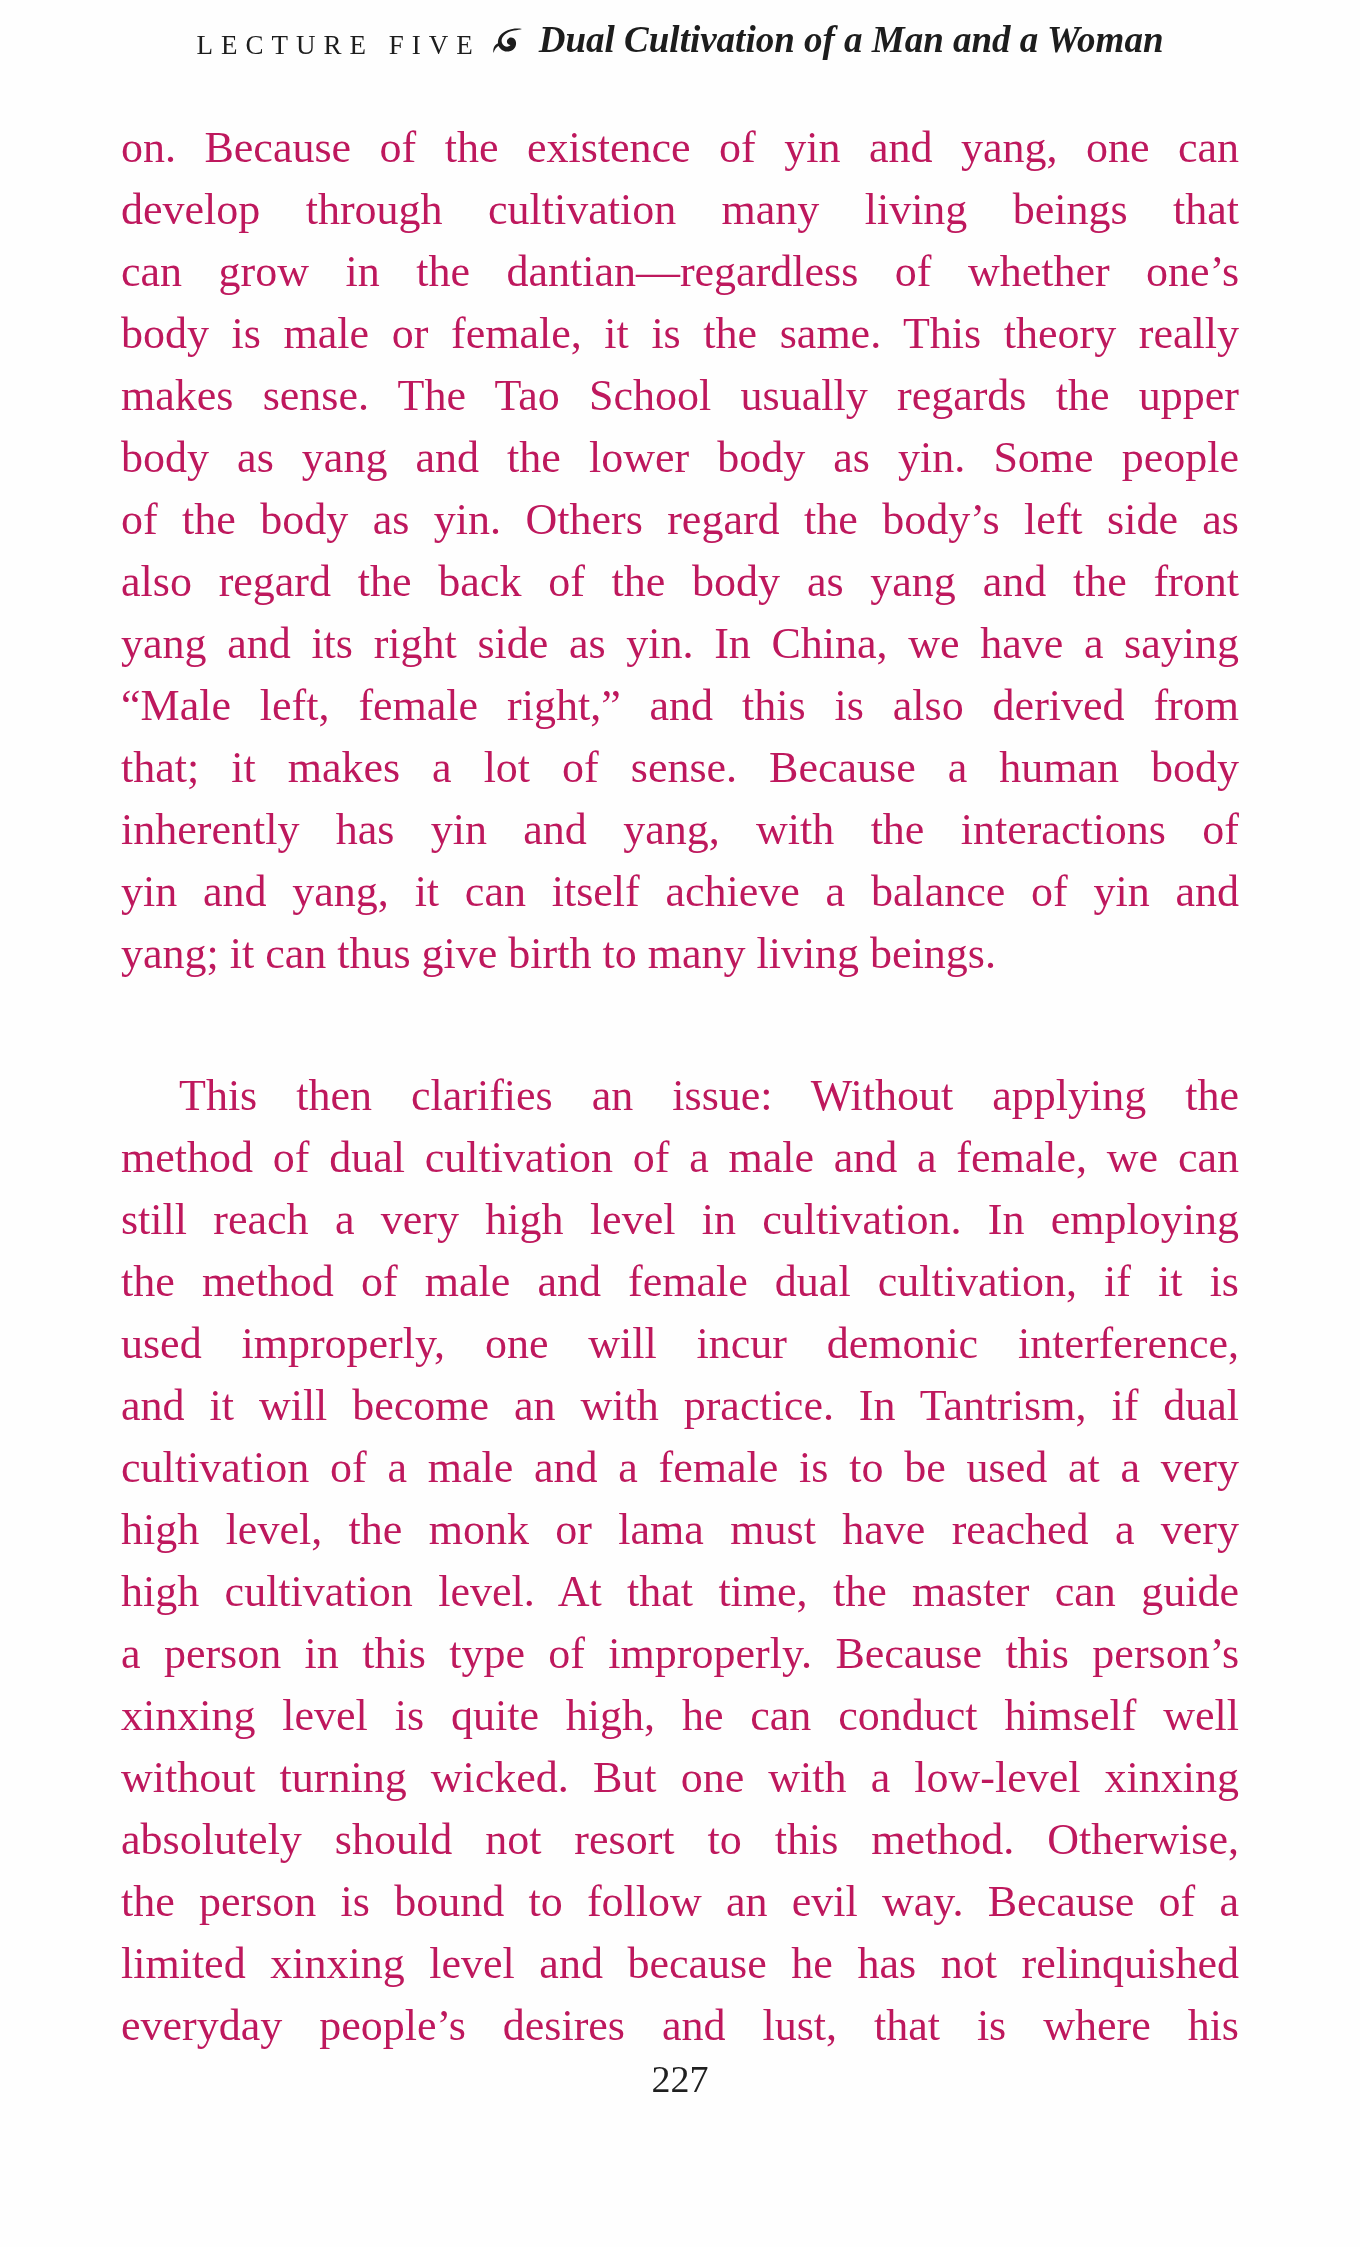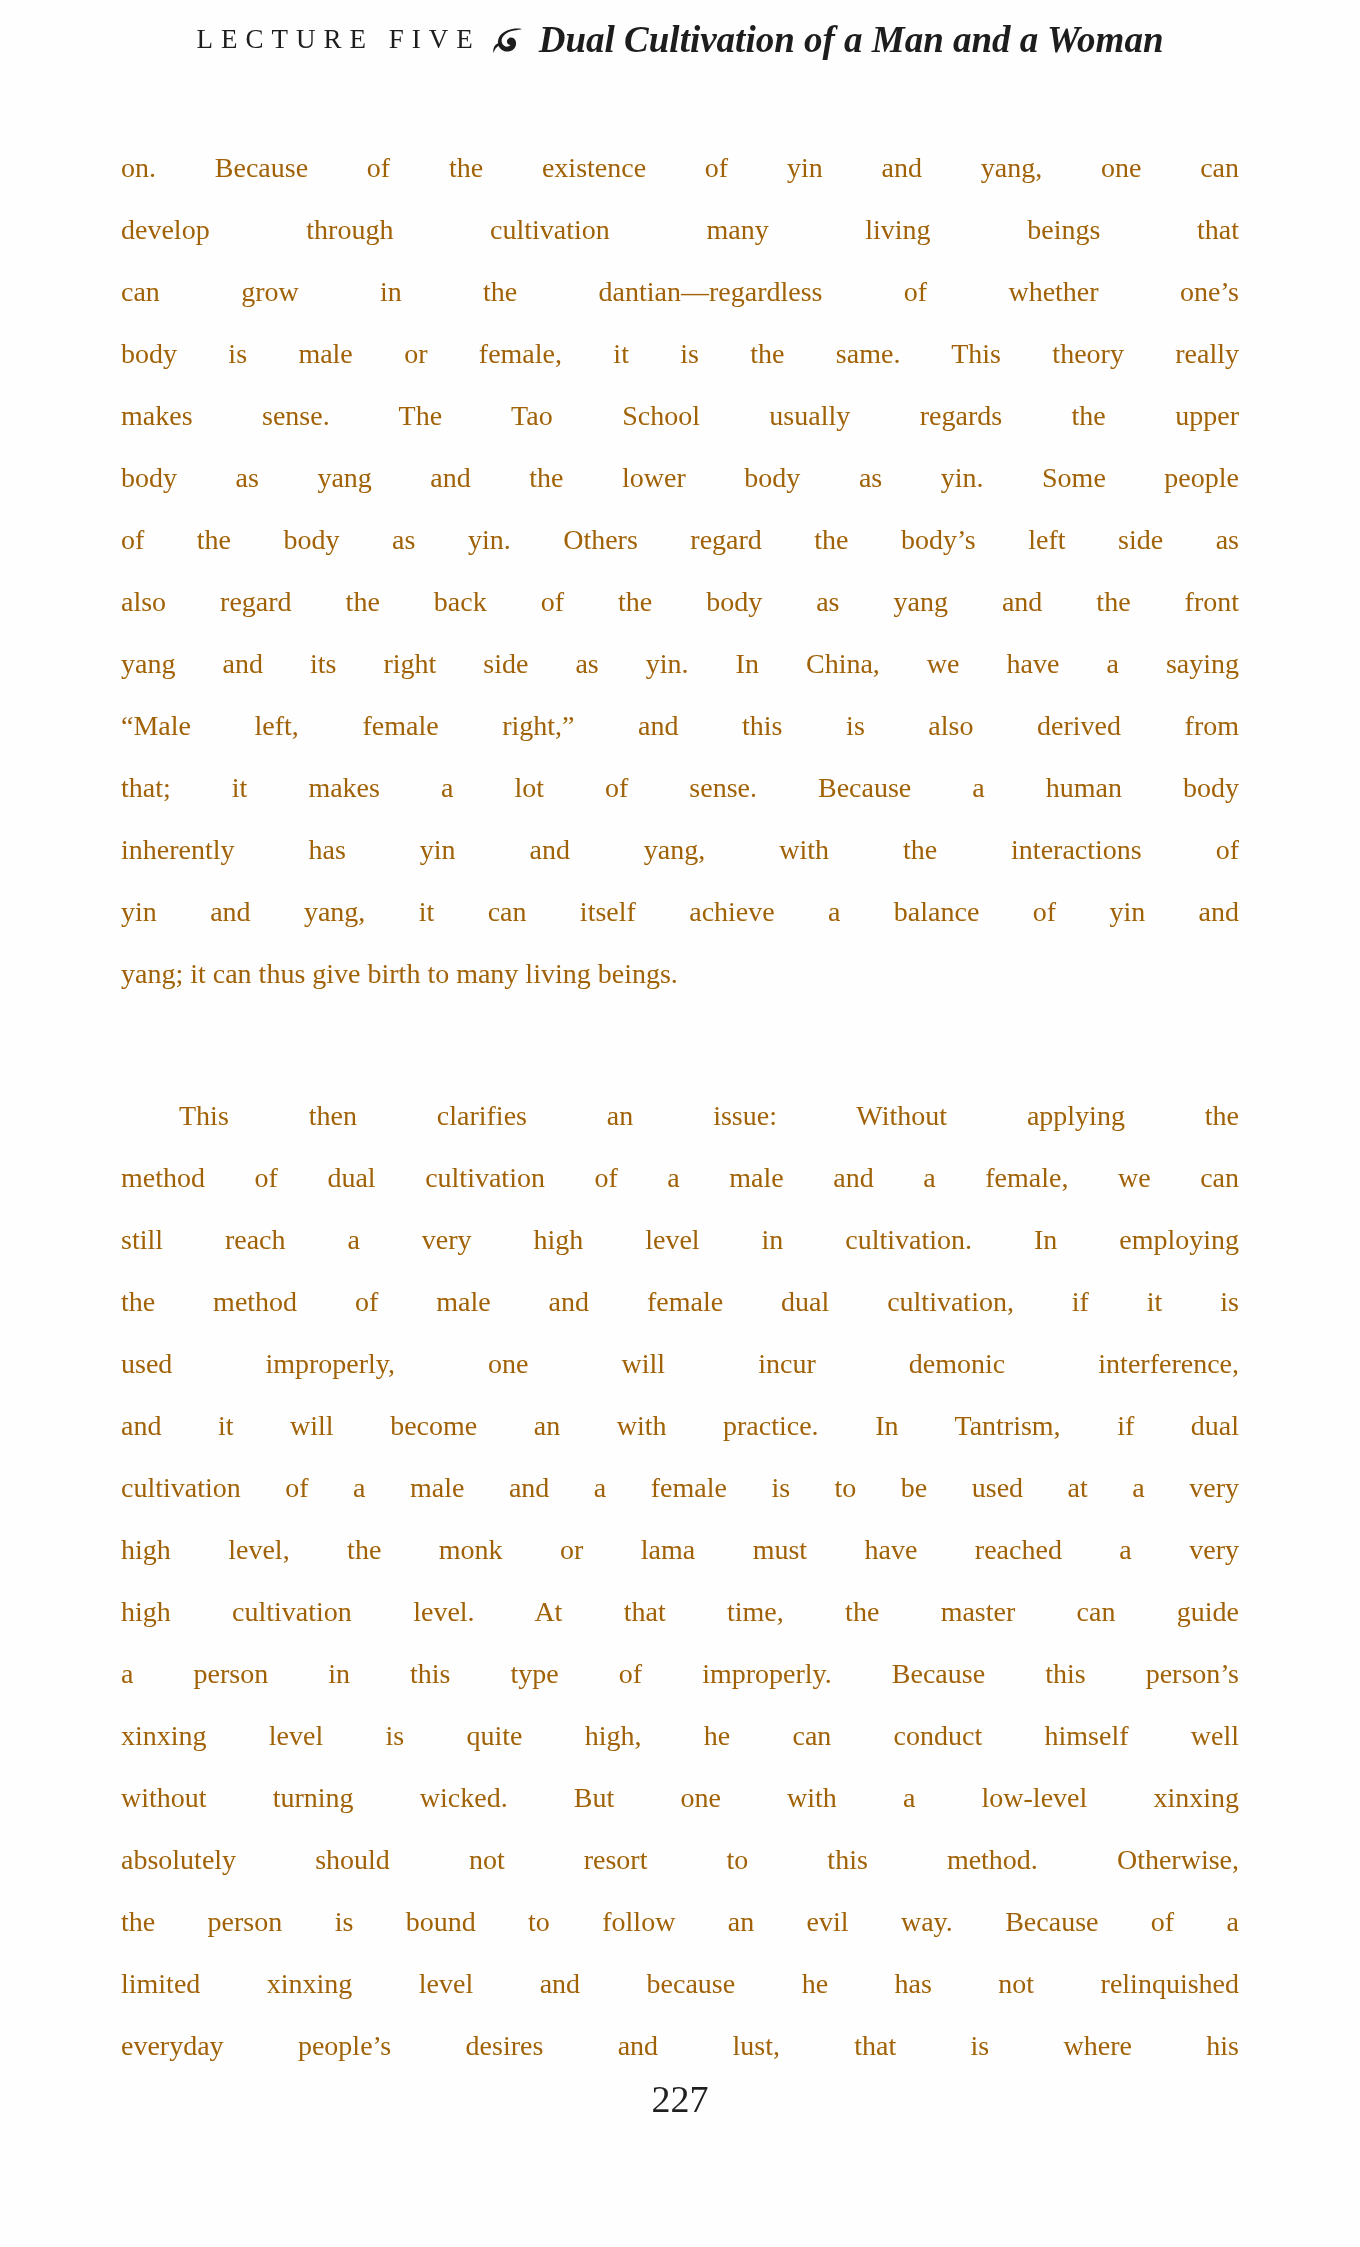--- a/index.html
+++ b/index.html
@@ -21,21 +21,21 @@
     box-sizing: border-box;
   }
   
   .running-header {
     padding-top: 18px;
     text-align: center;
     white-space: nowrap;
   }
   .header-inner {
     display: inline-flex;
-    align-items: center;
+    align-items: flex-end;
   }
   .lecture-label {
     font-size: 27px;
     letter-spacing: 8px;
     font-weight: 400;
     color: #1d1d1d;
   }
   .fleuron {
     margin: 0 14px 0 10px;
     position: relative;
@@ -44,24 +44,24 @@
   }
   .chapter-title {
     font-style: italic;
     font-size: 37px;
     color: #1d1d1d;
     font-weight: bold;
   }
   
   main.text-block {
     width: 1118px;
-    margin: 76px auto 0 auto;
-    font-size: 28px;
+    margin: 56px auto 0 auto;
+    font-size: 44px;
     line-height: 62px;
-    color: #a16207;
+    color: #be185d;
   }
   .paragraph { margin: 0; }
   .paragraph.para-gap { margin-top: 80px; }
   .line {
     text-align: justify;
     text-align-last: justify;
     height: 62px;
     overflow: hidden;
   }
   .line.no-just { text-align-last: left; }

